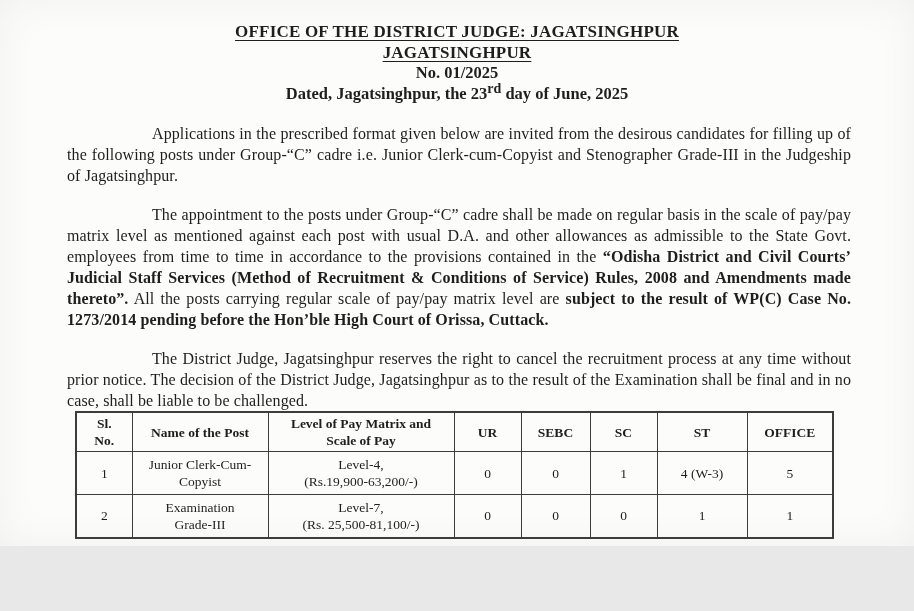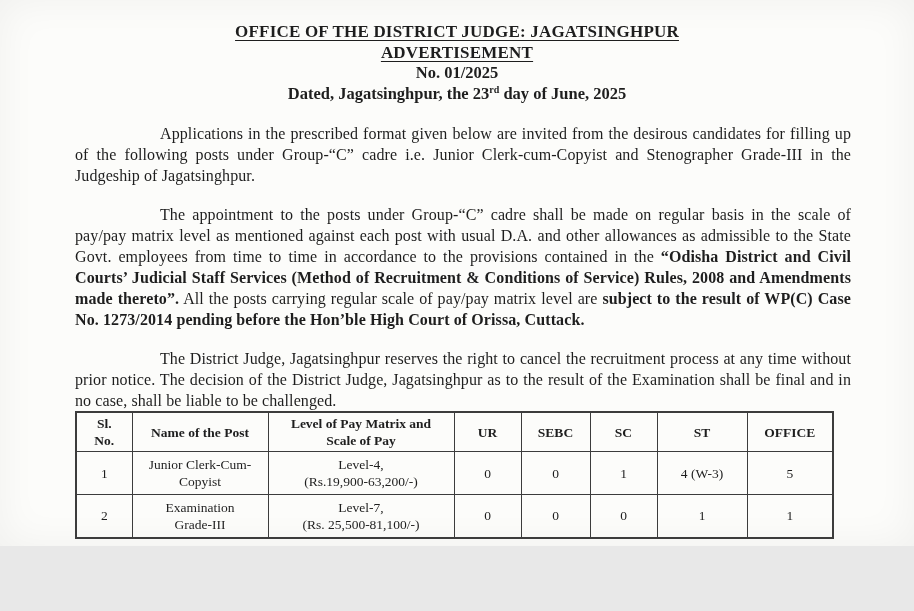--- a/index.html
+++ b/index.html
@@ -34,30 +34,30 @@
     text-decoration: underline;
     text-underline-offset: 3px;
     letter-spacing: 0.2px;
   }
   .doc-header .number,
   .doc-header .dateline {
     font-size: 16.5px;
     font-weight: bold;
   }
   .doc-header .dateline sup {
-    font-size: 10px;
+    font-size: 14px;
     vertical-align: super;
     line-height: 0;
   }
   
   .doc-body {
     padding: 0 63px;
   }
   .doc-body p {
-    margin: 18px 0 0 12px;
+    margin: 18px 0 0 4px;
     font-size: 16px;
     line-height: 21px;
     text-align: justify;
     text-indent: 85px;
     letter-spacing: 0.1px;
   }
   .doc-body p:first-child { margin-top: 19px; }
   .doc-body .bold { font-weight: bold; }
   
   .vac-heading {
@@ -100,21 +100,21 @@
     opacity: 0.6;
   }
 </style>
 </head>
 <body>
 
 <div class="page">
 
   <header class="doc-header">
     <h1 class="title">OFFICE OF THE DISTRICT JUDGE: JAGATSINGHPUR</h1>
-    <h2 class="subtitle">ADVERTISEMENT</h2>
+    <h2 class="subtitle">JAGATSINGHPUR</h2>
     <div class="number">No. 01/2025</div>
     <div class="dateline"><span>Dated, Jagatsinghpur, the 23</span><sup>rd</sup><span> day of June, 2025</span></div>
   </header>
 
   <main class="doc-body">
     <div id="paragraphs">
         <p><span>Applications in the prescribed format given below are invited from the desirous candidates for filling up of the following posts under Group-“C” cadre i.e. Junior Clerk-cum-Copyist and Stenographer Grade-III in the Judgeship of Jagatsinghpur.</span></p>
         <p><span>The appointment to the posts under Group-“C” cadre shall be made on regular basis in the scale of pay/pay matrix level as mentioned against each post with usual D.A. and other allowances as admissible to the State Govt. employees from time to time in accordance to the provisions contained in the </span><span class="bold">“Odisha District and Civil Courts’ Judicial Staff Services (Method of Recruitment &amp; Conditions of Service) Rules, 2008 and Amendments made thereto”.</span><span> All the posts carrying regular scale of pay/pay matrix level are </span><span class="bold">subject to the result of WP(C) Case No. 1273/2014 pending before the Hon’ble High Court of Orissa, Cuttack.</span></p>
         <p><span>The District Judge, Jagatsinghpur reserves the right to cancel the recruitment process at any time without prior notice. The decision of the District Judge, Jagatsinghpur as to the result of the Examination shall be final and in no case, shall be liable to be challenged.</span></p>
       </div>

